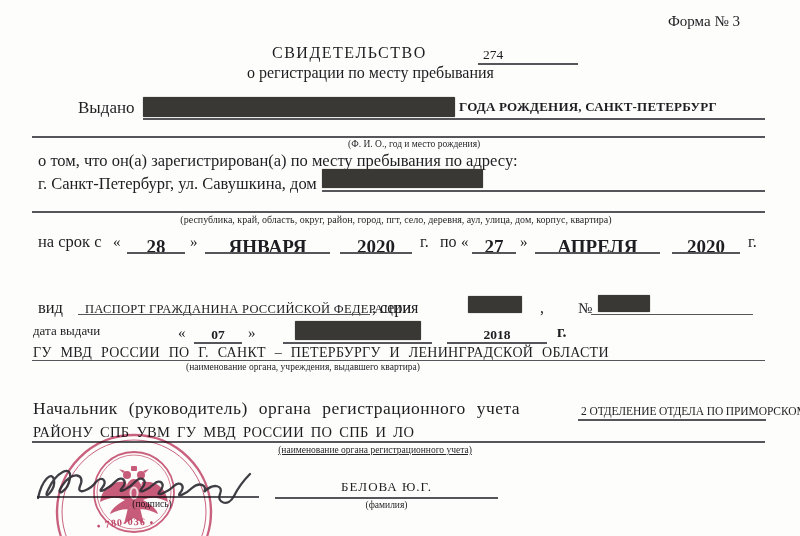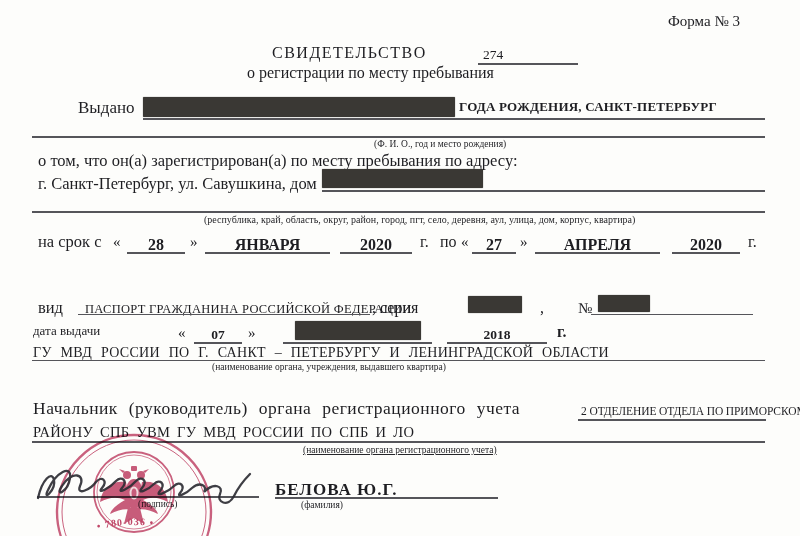--- a/index.html
+++ b/index.html
@@ -5,22 +5,22 @@
   html,body{margin:0;padding:0;background:#e8e8e8;}
   .page{
     position:relative;width:800px;height:536px;overflow:hidden;
     background:#fdfdfb;
     font-family:"Liberation Serif","DejaVu Serif",serif;
     color:#1e1e22;
   }
   .t{position:absolute;white-space:nowrap;line-height:1.12;}
   .hl{position:absolute;height:1.5px;background:#55555a;}
   .redact{position:absolute;background:#3a3834;border-radius:1px;box-shadow:0 0 1px #3a3834;}
-  .cap{position:absolute;font-size:9.5px;color:#26262a;text-align:left;white-space:nowrap;margin-left:26px;}
-  .val{position:absolute;font-weight:bold;text-align:center;font-size:16px;white-space:nowrap;}
+  .cap{position:absolute;font-size:9.5px;color:#26262a;text-align:center;white-space:nowrap;}
+  .val{position:absolute;font-weight:bold;text-align:center;font-size:19px;white-space:nowrap;}
   .caps{letter-spacing:.3px;}
   .q{font-size:15px;}
   .stamp-svg{position:absolute;left:28px;top:430px;mix-blend-mode:multiply;}
   .sig-svg{position:absolute;left:28px;top:450px;}
 </style>
 </head>
 <body>
 
 <div class="page">
 
@@ -92,21 +92,21 @@
 
   <div class="t" style="left:33px;top:399px;font-size:17.5px;letter-spacing:.5px;word-spacing:6px;">Начальник (руководитель) органа регистрационного учета</div>
   <div class="t" style="left:581px;top:405px;font-size:11.5px;letter-spacing:-.1px;">2 ОТДЕЛЕНИЕ ОТДЕЛА  ПО ПРИМОРСКОМУ</div>
   <div class="hl" style="left:578px;top:419px;width:188px;"></div>
   <div class="t caps" style="left:33px;top:424px;font-size:14.5px;word-spacing:3px;">РАЙОНУ СПБ УВМ  ГУ  МВД РОССИИ  ПО СПБ  И  ЛО</div>
   <div class="hl" style="left:32px;top:441px;width:733px;"></div>
   <div class="cap" style="left:277px;top:445px;width:196px;text-decoration:underline;">(наименование органа регистрационного учета)</div>
 
   <div class="hl" style="left:37px;top:496px;width:222px;"></div>
   <div class="cap" style="left:112px;top:499px;width:80px;">(подпись)</div>
-  <div class="t" style="left:275px;top:480px;width:223px;font-size:17px;letter-spacing:1px;font-weight:bold;">БЕЛОВА  Ю.Г.</div>
+  <div class="t" style="left:275px;top:480px;width:223px;text-align:center;font-size:13px;letter-spacing:1px;">БЕЛОВА  Ю.Г.</div>
   <div class="hl" style="left:275px;top:497px;width:223px;"></div>
   <div class="cap" style="left:275px;top:500px;width:223px;">(фамилия)</div>
 
   <svg class="stamp-svg" width="216" height="106" viewBox="0 0 216 106">
     <g stroke="#c2476a" fill="none" opacity="0.85">
       <circle cx="106" cy="82" r="77" stroke-width="2.4"></circle>
       <circle cx="106" cy="82" r="72" stroke-width="1"></circle>
       <circle cx="106" cy="62" r="40" stroke-width="1.8"></circle>
       <circle cx="106" cy="62" r="37" stroke-width="0.8"></circle>
     </g>

